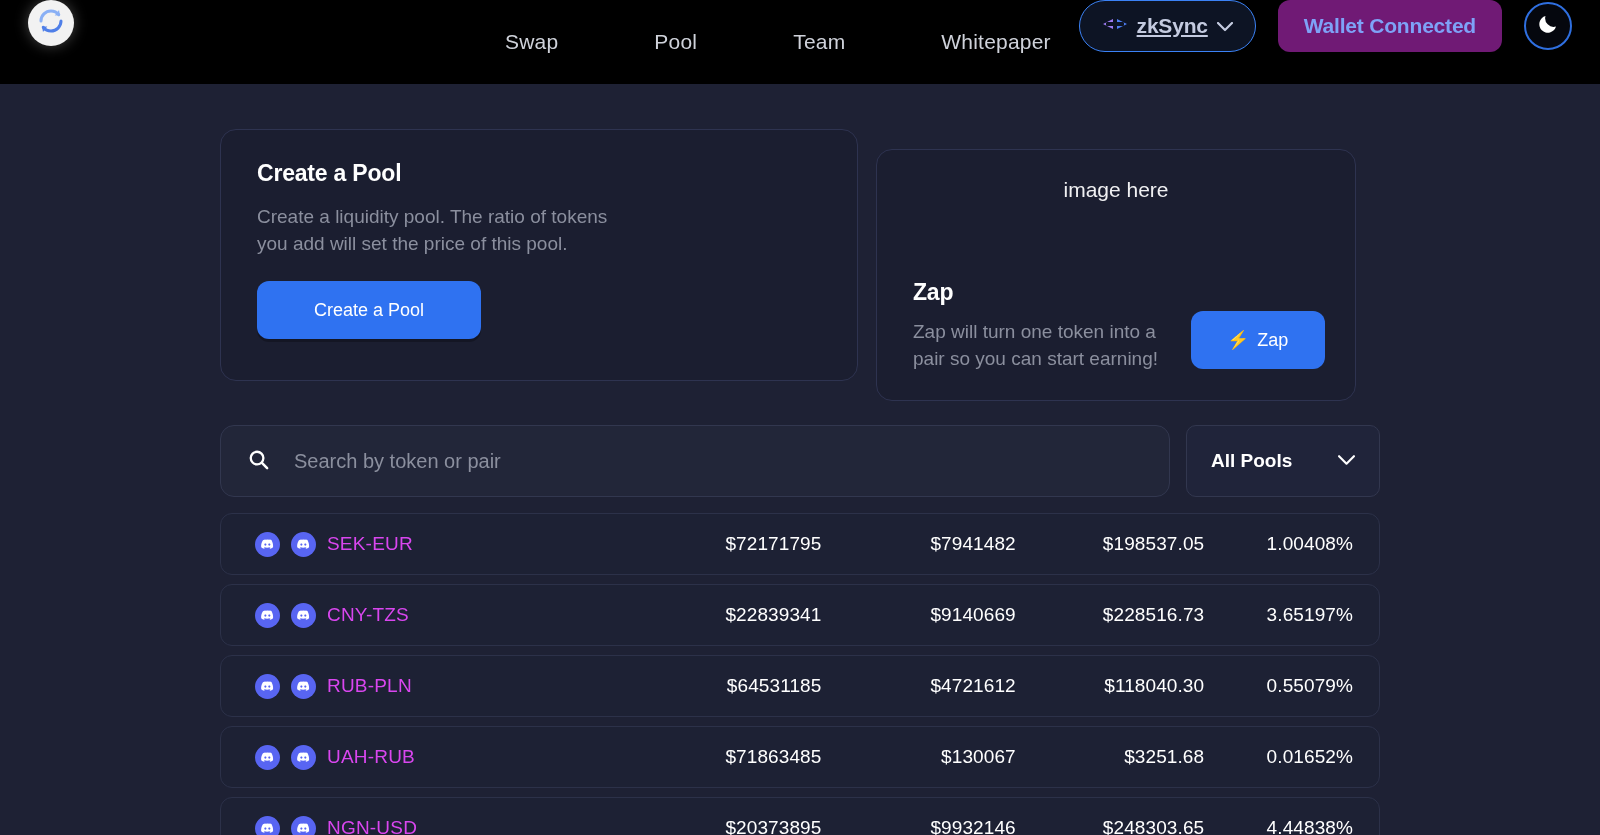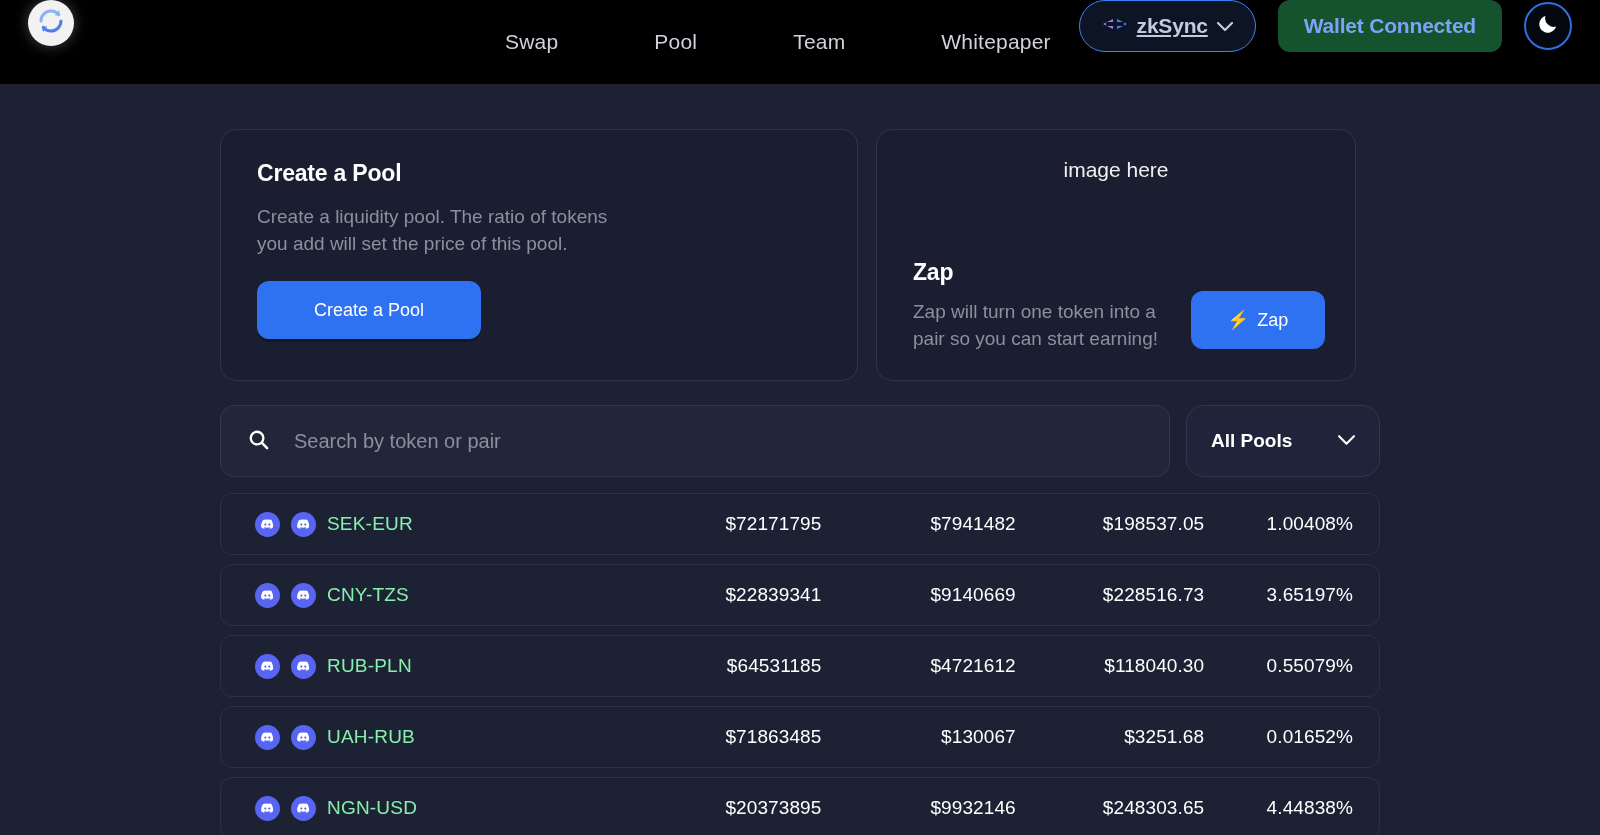--- a/index.html
+++ b/index.html
@@ -79,21 +79,21 @@
     color: #c4cbe0;
     font-weight: 600;
     letter-spacing: -0.2px;
     text-decoration: underline;
   }
   .chev { color: #c4cbe0; font-size: 17px; line-height: 1; }
 
   .wallet-btn {
     height: 52px;
     border-radius: 12px;
-    background: #14532d;
+    background: #701a75;
     border: none;
     padding: 0 26px;
     color: #7ea2f7;
     font-size: 21px;
     font-weight: 700;
     letter-spacing: -0.2px;
     cursor: pointer;
     font-family: "Liberation Sans", sans-serif;
   }
 
@@ -119,21 +119,21 @@
   }
 
   .card {
     background: #1b1e30;
     border: 1px solid #2e3350;
     border-radius: 16px;
     position: relative;
   }
 
   .card-pool { width: 638px; height: 252px; padding: 30px 36px; }
-  .card-zap  { width: 480px; height: 252px; padding: 22px 36px; }
+  .card-zap  { width: 480px; height: 252px; padding: 22px 36px; margin-top: 20px; }
 
   .card-title {
     font-size: 23px;
     font-weight: 700;
     color: #ffffff;
     letter-spacing: -0.2px;
   }
   .card-desc {
     margin-top: 16px;
     font-size: 19px;
@@ -215,21 +215,21 @@
     font-size: 20px;
     font-family: "Liberation Sans", sans-serif;
   }
   .search-input::placeholder { color: #8b8f9e; }
 
   .filter-box {
     width: 194px;
     height: 72px;
     background: #20243a;
     border: 1px solid #32374f;
-    border-radius: 18px;
+    border-radius: 10px;
     display: flex;
     align-items: center;
     justify-content: space-between;
     padding: 0 24px;
     cursor: pointer;
   }
   .filter-label { font-size: 19px; font-weight: 700; color: #ffffff; }
 
   
   .pool-list { margin-top: 16px; }
@@ -250,21 +250,21 @@
   .token-icon {
     width: 25px; height: 25px;
     border-radius: 50%;
     background: #5865f2;
     display: flex; align-items: center; justify-content: center;
   }
   .token-icon + .token-icon { margin-left: 11px; }
 
   .pair-name {
     font-size: 19px;
-    color: #86efac;
+    color: #d946ef;
     width: 300px;
     flex: 0 0 auto;
     letter-spacing: 0.2px;
   }
 
   .col-num {
     font-size: 19px;
     color: #ffffff;
     text-align: right;
     letter-spacing: 0.1px;

